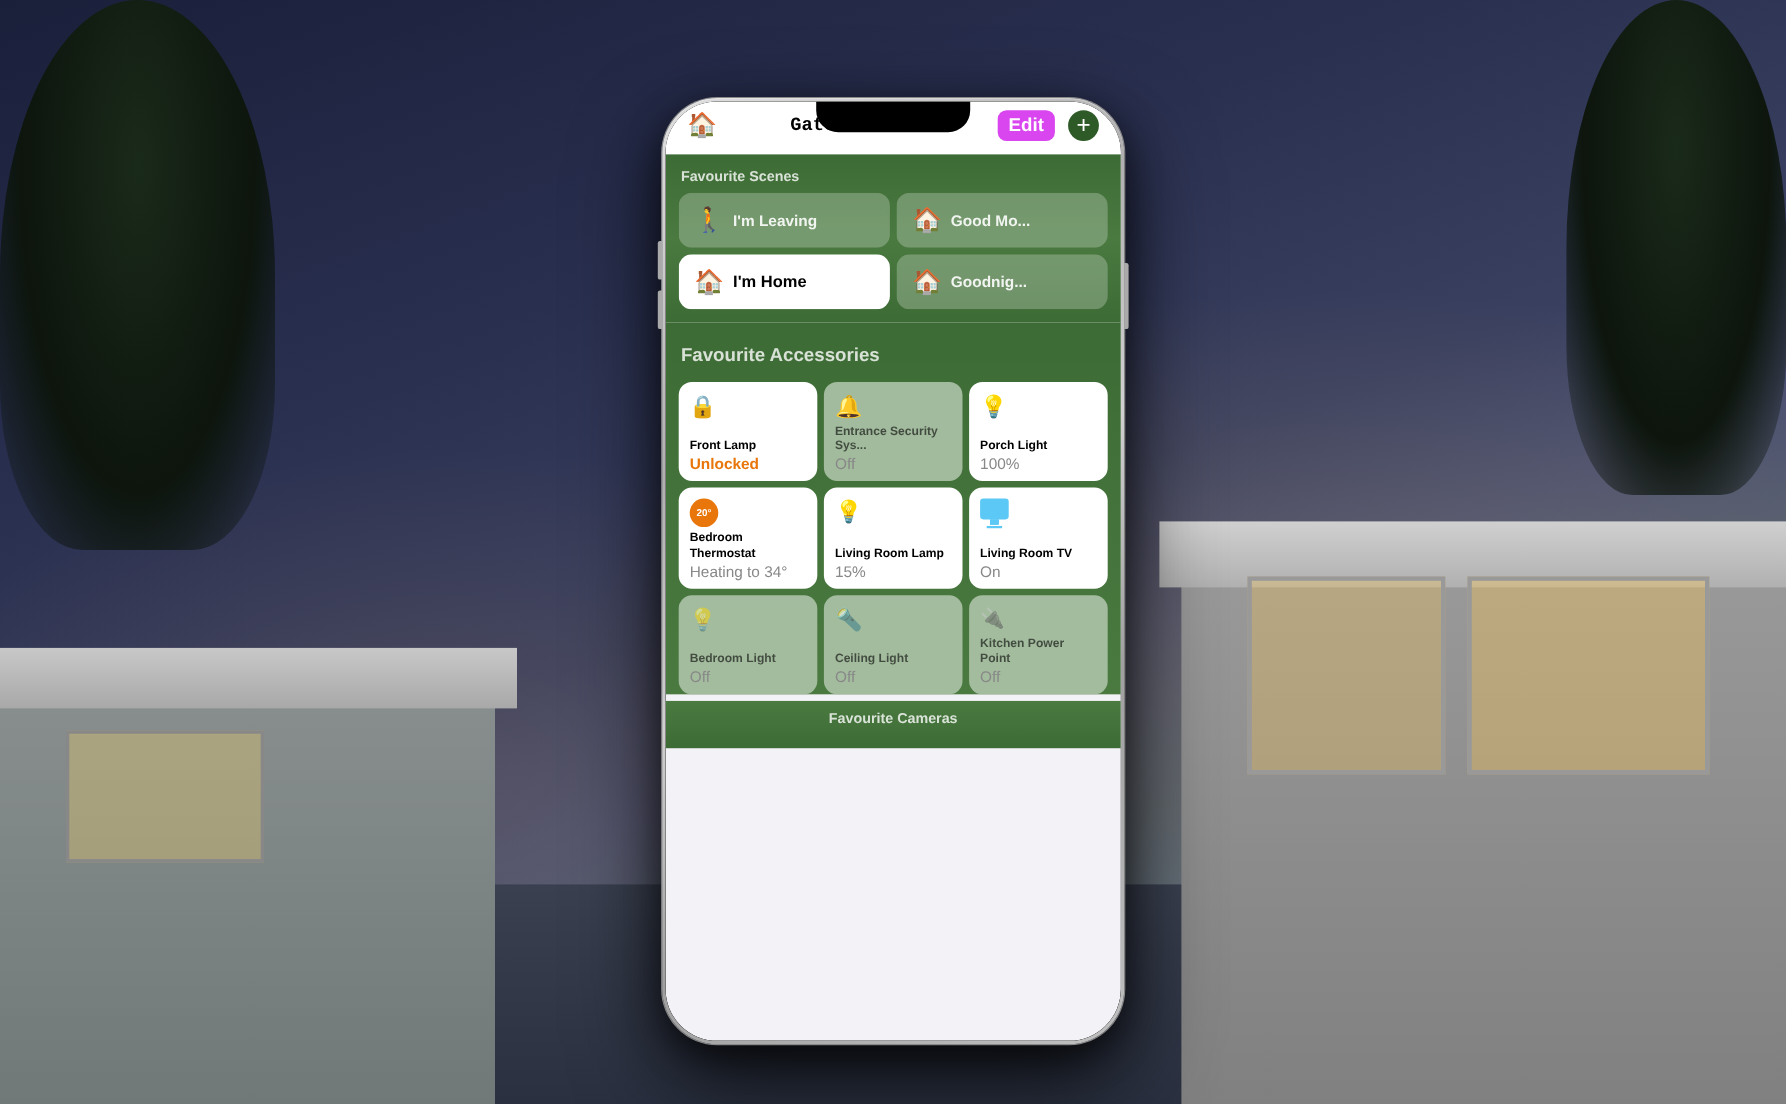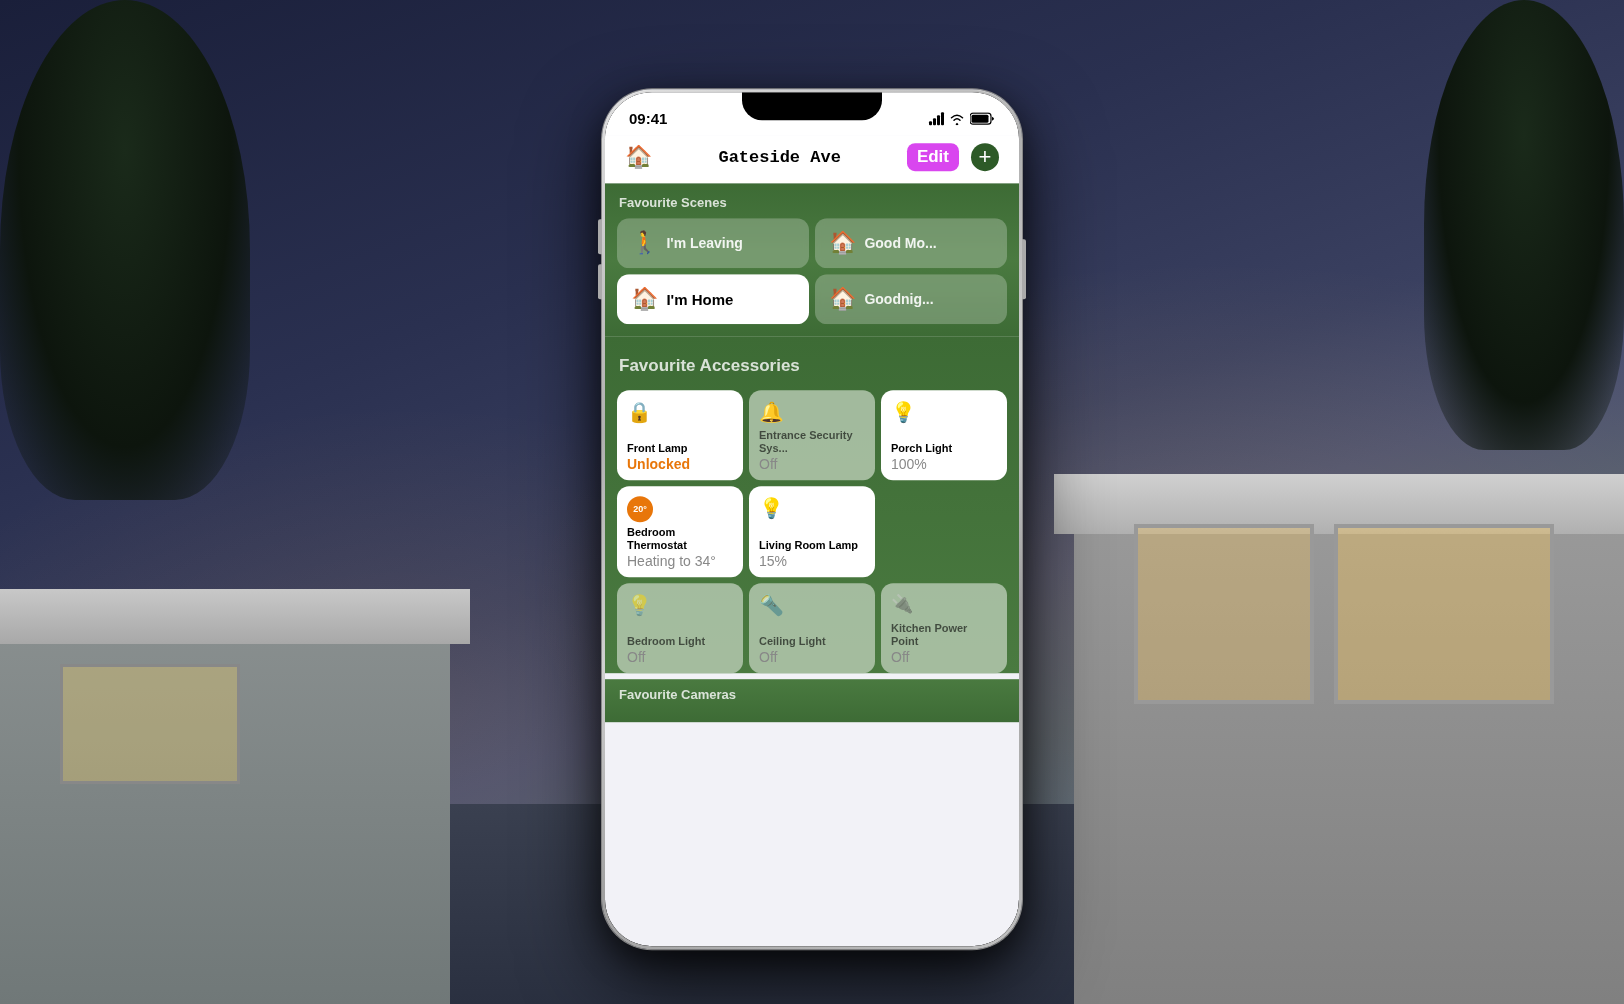--- a/index.html
+++ b/index.html
@@ -377,20 +377,21 @@
       color: #888;
     }
 
     
     .cameras-label {
       background: linear-gradient(180deg, #4a7a40 0%, #3d6b35 100%);
       padding: 8px 14px 20px;
       font-size: 13px;
       font-weight: 600;
       color: rgba(255,255,255,0.8);
+      text-align: center;
     }
   </style>
 </head>
 <body>
 
 <div class="bg"></div>
 <div class="bg-overlay"></div>
 
 <div class="tree-left"></div>
 <div class="tree-right"></div>
@@ -420,41 +421,20 @@
   <div class="phone-frame">
 
     <div style="position:absolute;left:-4px;top:130px;width:4px;height:35px;background:#aaa;border-radius:2px 0 0 2px;"></div>
     <div style="position:absolute;left:-4px;top:175px;width:4px;height:35px;background:#aaa;border-radius:2px 0 0 2px;"></div>
     <div style="position:absolute;right:-4px;top:150px;width:4px;height:60px;background:#aaa;border-radius:0 2px 2px 0;"></div>
 
     <div class="phone-inner">
       <div class="notch"></div>
       <div class="screen">
 
-        <div class="status-bar" style="padding-top:18px;">
-          <span class="status-time">09:41</span>
-          <div class="status-icons">
-            <div class="signal-bars">
-              <div class="signal-bar" style="height:4px;"></div>
-              <div class="signal-bar" style="height:7px;"></div>
-              <div class="signal-bar" style="height:10px;"></div>
-              <div class="signal-bar" style="height:13px;"></div>
-            </div>
-            <svg width="16" height="12" viewBox="0 0 16 12">
-              <path d="M8 9.5 L9.5 11 L8 12.5 L6.5 11 Z" fill="#000"></path>
-              <path d="M5 7 Q8 4 11 7" stroke="#000" stroke-width="1.5" fill="none" stroke-linecap="round"></path>
-              <path d="M2.5 4.5 Q8 -0.5 13.5 4.5" stroke="#000" stroke-width="1.5" fill="none" stroke-linecap="round"></path>
-            </svg>
-            <svg width="25" height="13" viewBox="0 0 25 13">
-              <rect x="0" y="1" width="21" height="11" rx="3" ry="3" stroke="#000" stroke-width="1.2" fill="none"></rect>
-              <rect x="1.5" y="2.5" width="17" height="8" rx="1.5" fill="#000"></rect>
-              <path d="M22 4.5 L22 8.5 Q24 7.5 24 6.5 Q24 5.5 22 4.5Z" fill="#000"></path>
-            </svg>
-          </div>
-        </div>
 
         <div class="nav-header">
           <span class="nav-home-icon">🏠</span>
           <span class="nav-title">Gateside Ave</span>
           <div class="nav-actions">
             <span class="nav-edit">Edit</span>
             <span class="nav-plus">+</span>
           </div>
         </div>
 
@@ -539,20 +519,32 @@
               <div class="acc-tile">
                 <div class="acc-icon-row">
                   <span class="acc-icon">💡</span>
                 </div>
                 <div>
                   <div class="acc-name">Living Room Lamp</div>
                   <div class="acc-status">15%</div>
                 </div>
               </div>
 
+              <div class="acc-tile">
+                <div class="acc-icon-row">
+                  <div class="tv-icon" style="width:26px;height:19px;background:#5bc8f5;border-radius:3px;position:relative;">
+                    <div style="position:absolute;bottom:-5px;left:50%;transform:translateX(-50%);width:8px;height:5px;background:#5bc8f5;"></div>
+                    <div style="position:absolute;bottom:-8px;left:50%;transform:translateX(-50%);width:14px;height:2px;background:#5bc8f5;"></div>
+                  </div>
+                </div>
+                <div>
+                  <div class="acc-name">Living Room TV</div>
+                  <div class="acc-status">On</div>
+                </div>
+              </div>
 
             </div>
 
             <div class="accessories-grid">
 
               <div class="acc-tile inactive">
                 <div class="acc-icon-row">
                   <span class="acc-icon" style="opacity:0.5;">💡</span>
                 </div>
                 <div>

